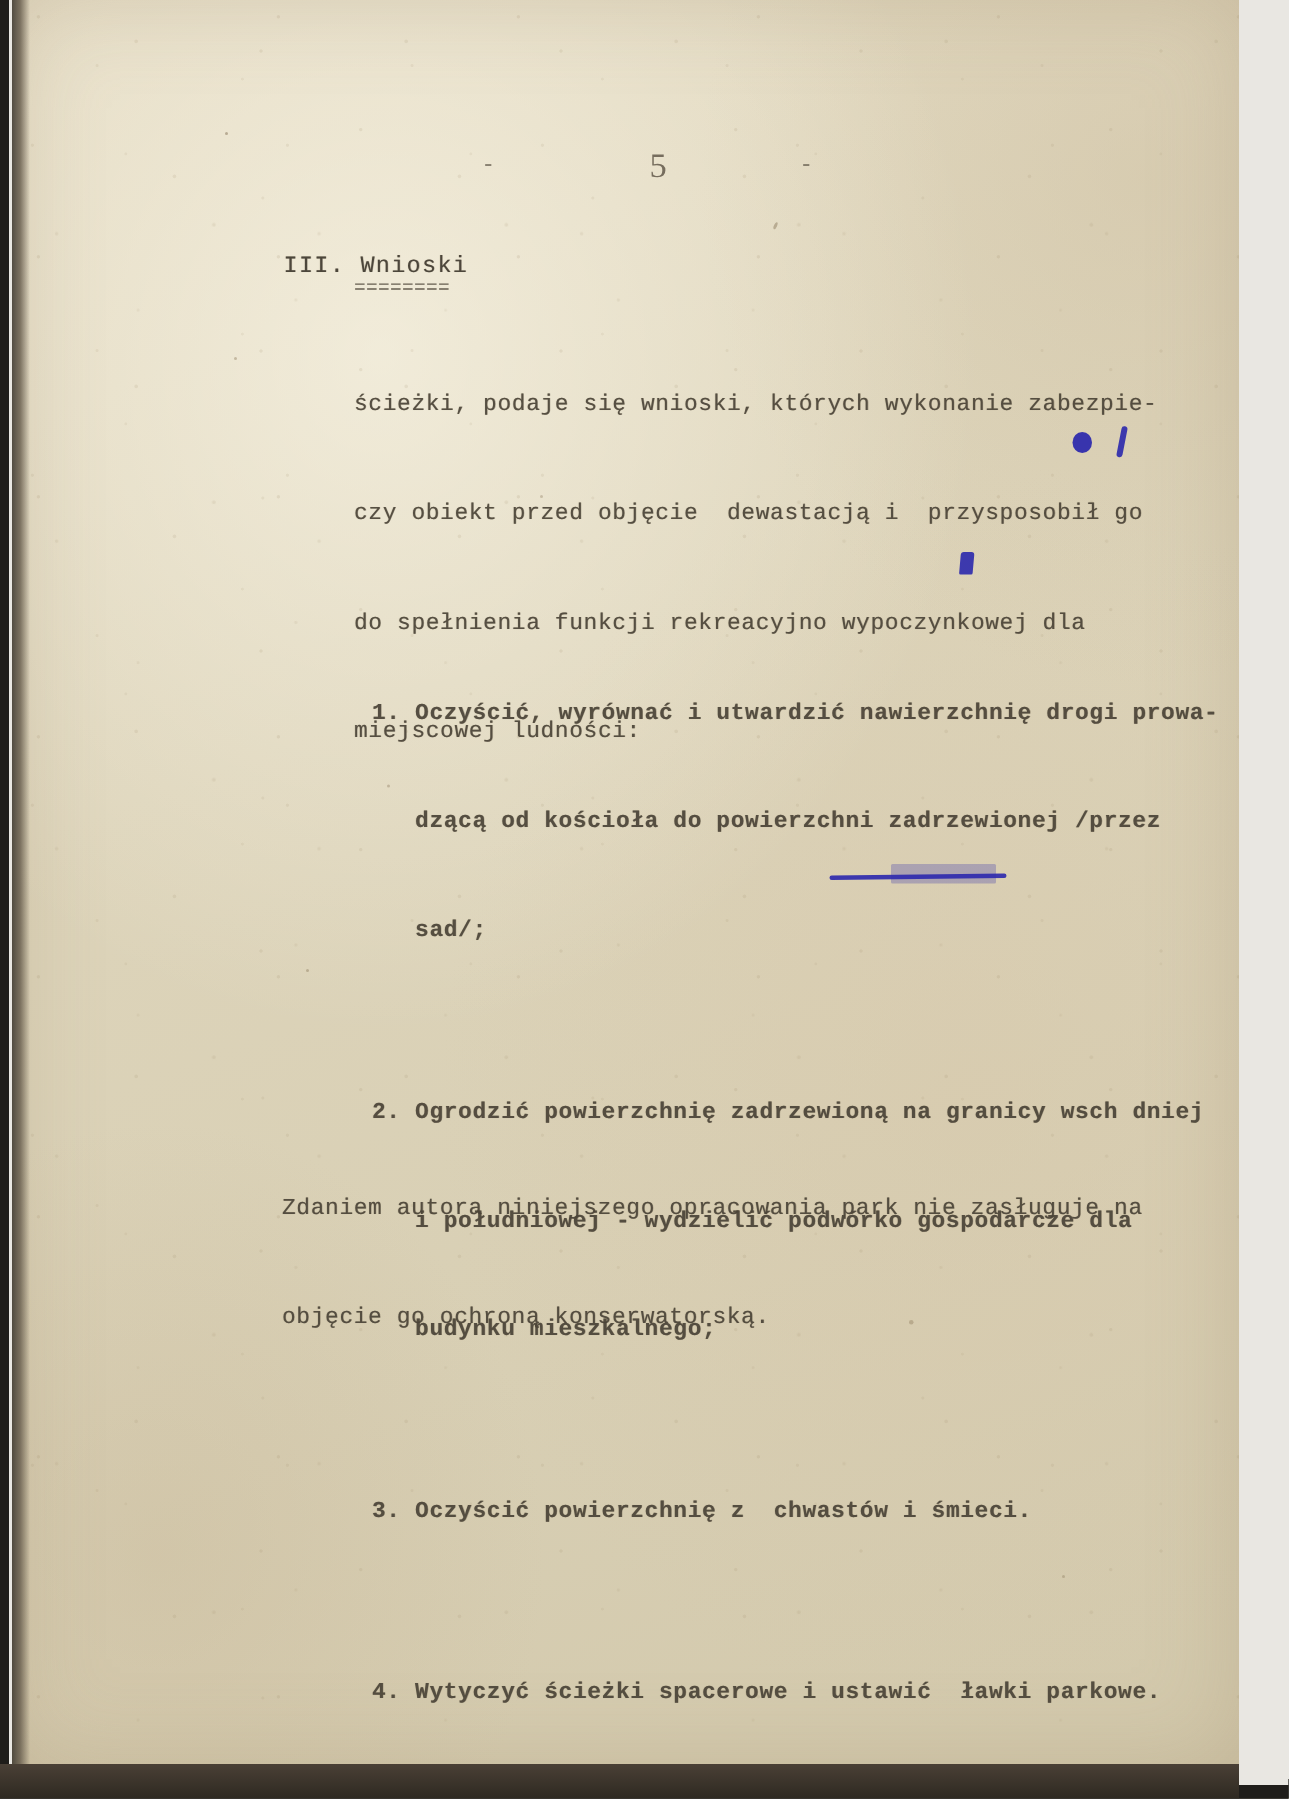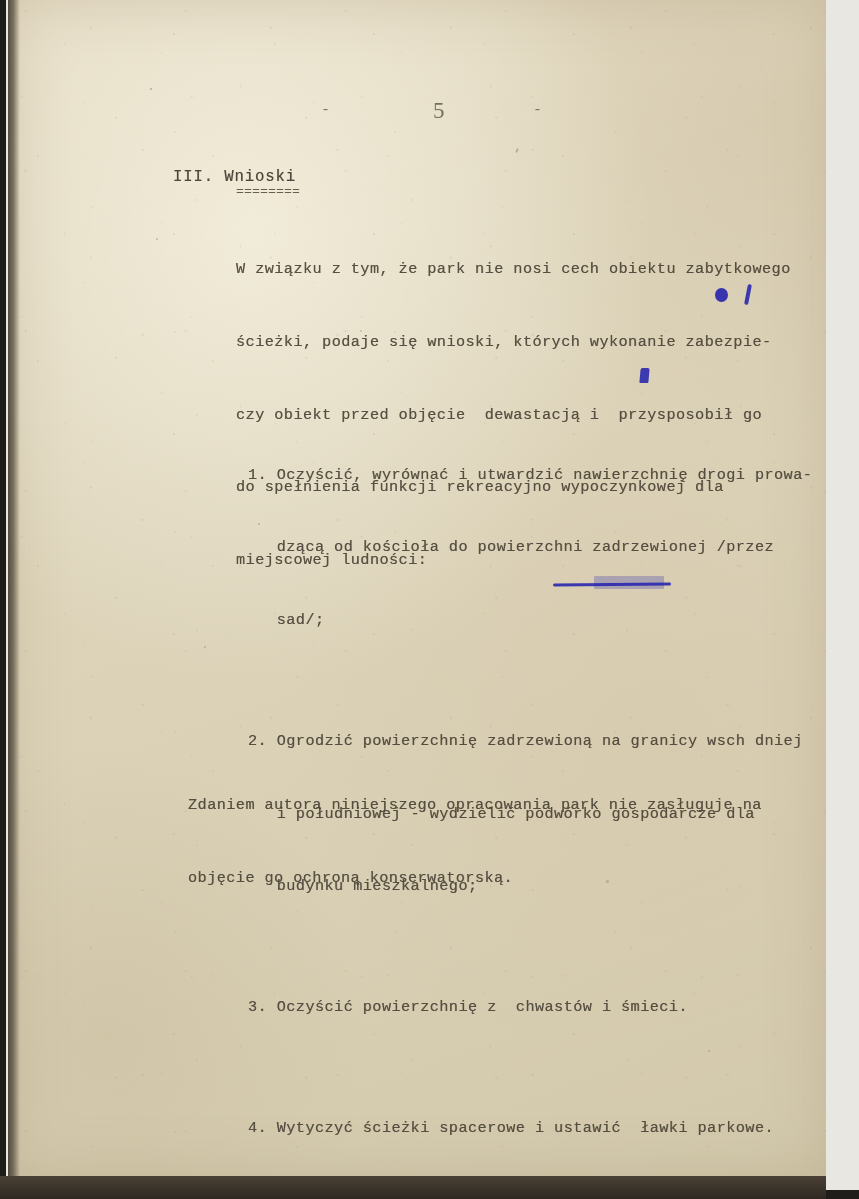--- a/index.html
+++ b/index.html
@@ -117,21 +117,21 @@
   }
   #page-num {
     position: absolute;
     color: #5a5143;
     font-family: "Liberation Serif", serif;
     font-size: 23px;
     opacity: .80;
   }
 
   #heading {
-    left: 165px;
+    left: 181px;
     top: 165px;
     font-size: 15.6px;
     letter-spacing: 0.9px;
     color: #403a30;
   }
   #heading-rule {
     position: absolute;
     left: 228px;
     top: 184px;
     font-size: 13px;
@@ -139,21 +139,21 @@
     color: #4e4639;
     font-family: "Liberation Mono", "DejaVu Sans Mono", monospace;
     opacity: .85;
     white-space: pre;
   }
 
   #intro   { left: 228px; top: 209px; }
   #list    { left: 240px; top: 366px; }
   #closing { left: 160px; top: 745px; margin-left: 20px; }
 
-  .list-line       { white-space: pre; }
+  .list-line       { white-space: pre; font-weight: bold; }
   .list-line.cont  { }
 
   
   .ink {
     position: absolute;
     pointer-events: none;
   }
   #ink-nawierzchnie {
     left: 632px; top: 368px;
     width: 9px; height: 15px;
@@ -216,21 +216,20 @@
     <div class="speck" style="left:250px;top:523px;width:2px;height:2px;background:rgba(120,100,70,.32);"></div>
 
     <span id="page-num-dash-left" style="left:313px;top:102px;">-</span>
     <span id="page-num" style="left:425px;top:98px;">5</span>
     <span id="page-num-dash-right" style="left:525px;top:102px;">-</span>
 
     <div id="heading" class="typed"><span>III.</span><span> </span><span>Wnioski</span></div>
     <div id="heading-rule">========</div>
 
     <div id="intro" class="typed">
-      <div>W związku z tym, że park nie nosi cech obiektu zabytkowego</div>
       <div>ścieżki, podaje się wnioski, których wykonanie zabezpie-</div>
       <div>czy obiekt przed objęcie  dewastacją i  przysposobił go</div>
       <div>do spełnienia funkcji rekreacyjno wypoczynkowej dla</div>
       <div>miejscowej ludności:</div>
     </div>
 
     <div id="list" class="typed">
 
       
       <div class="list-line"><span>1.</span><span> </span><span>Oczyścić, wyrównać i utwardzić nawierzchnię drogi prowa-</span></div>

